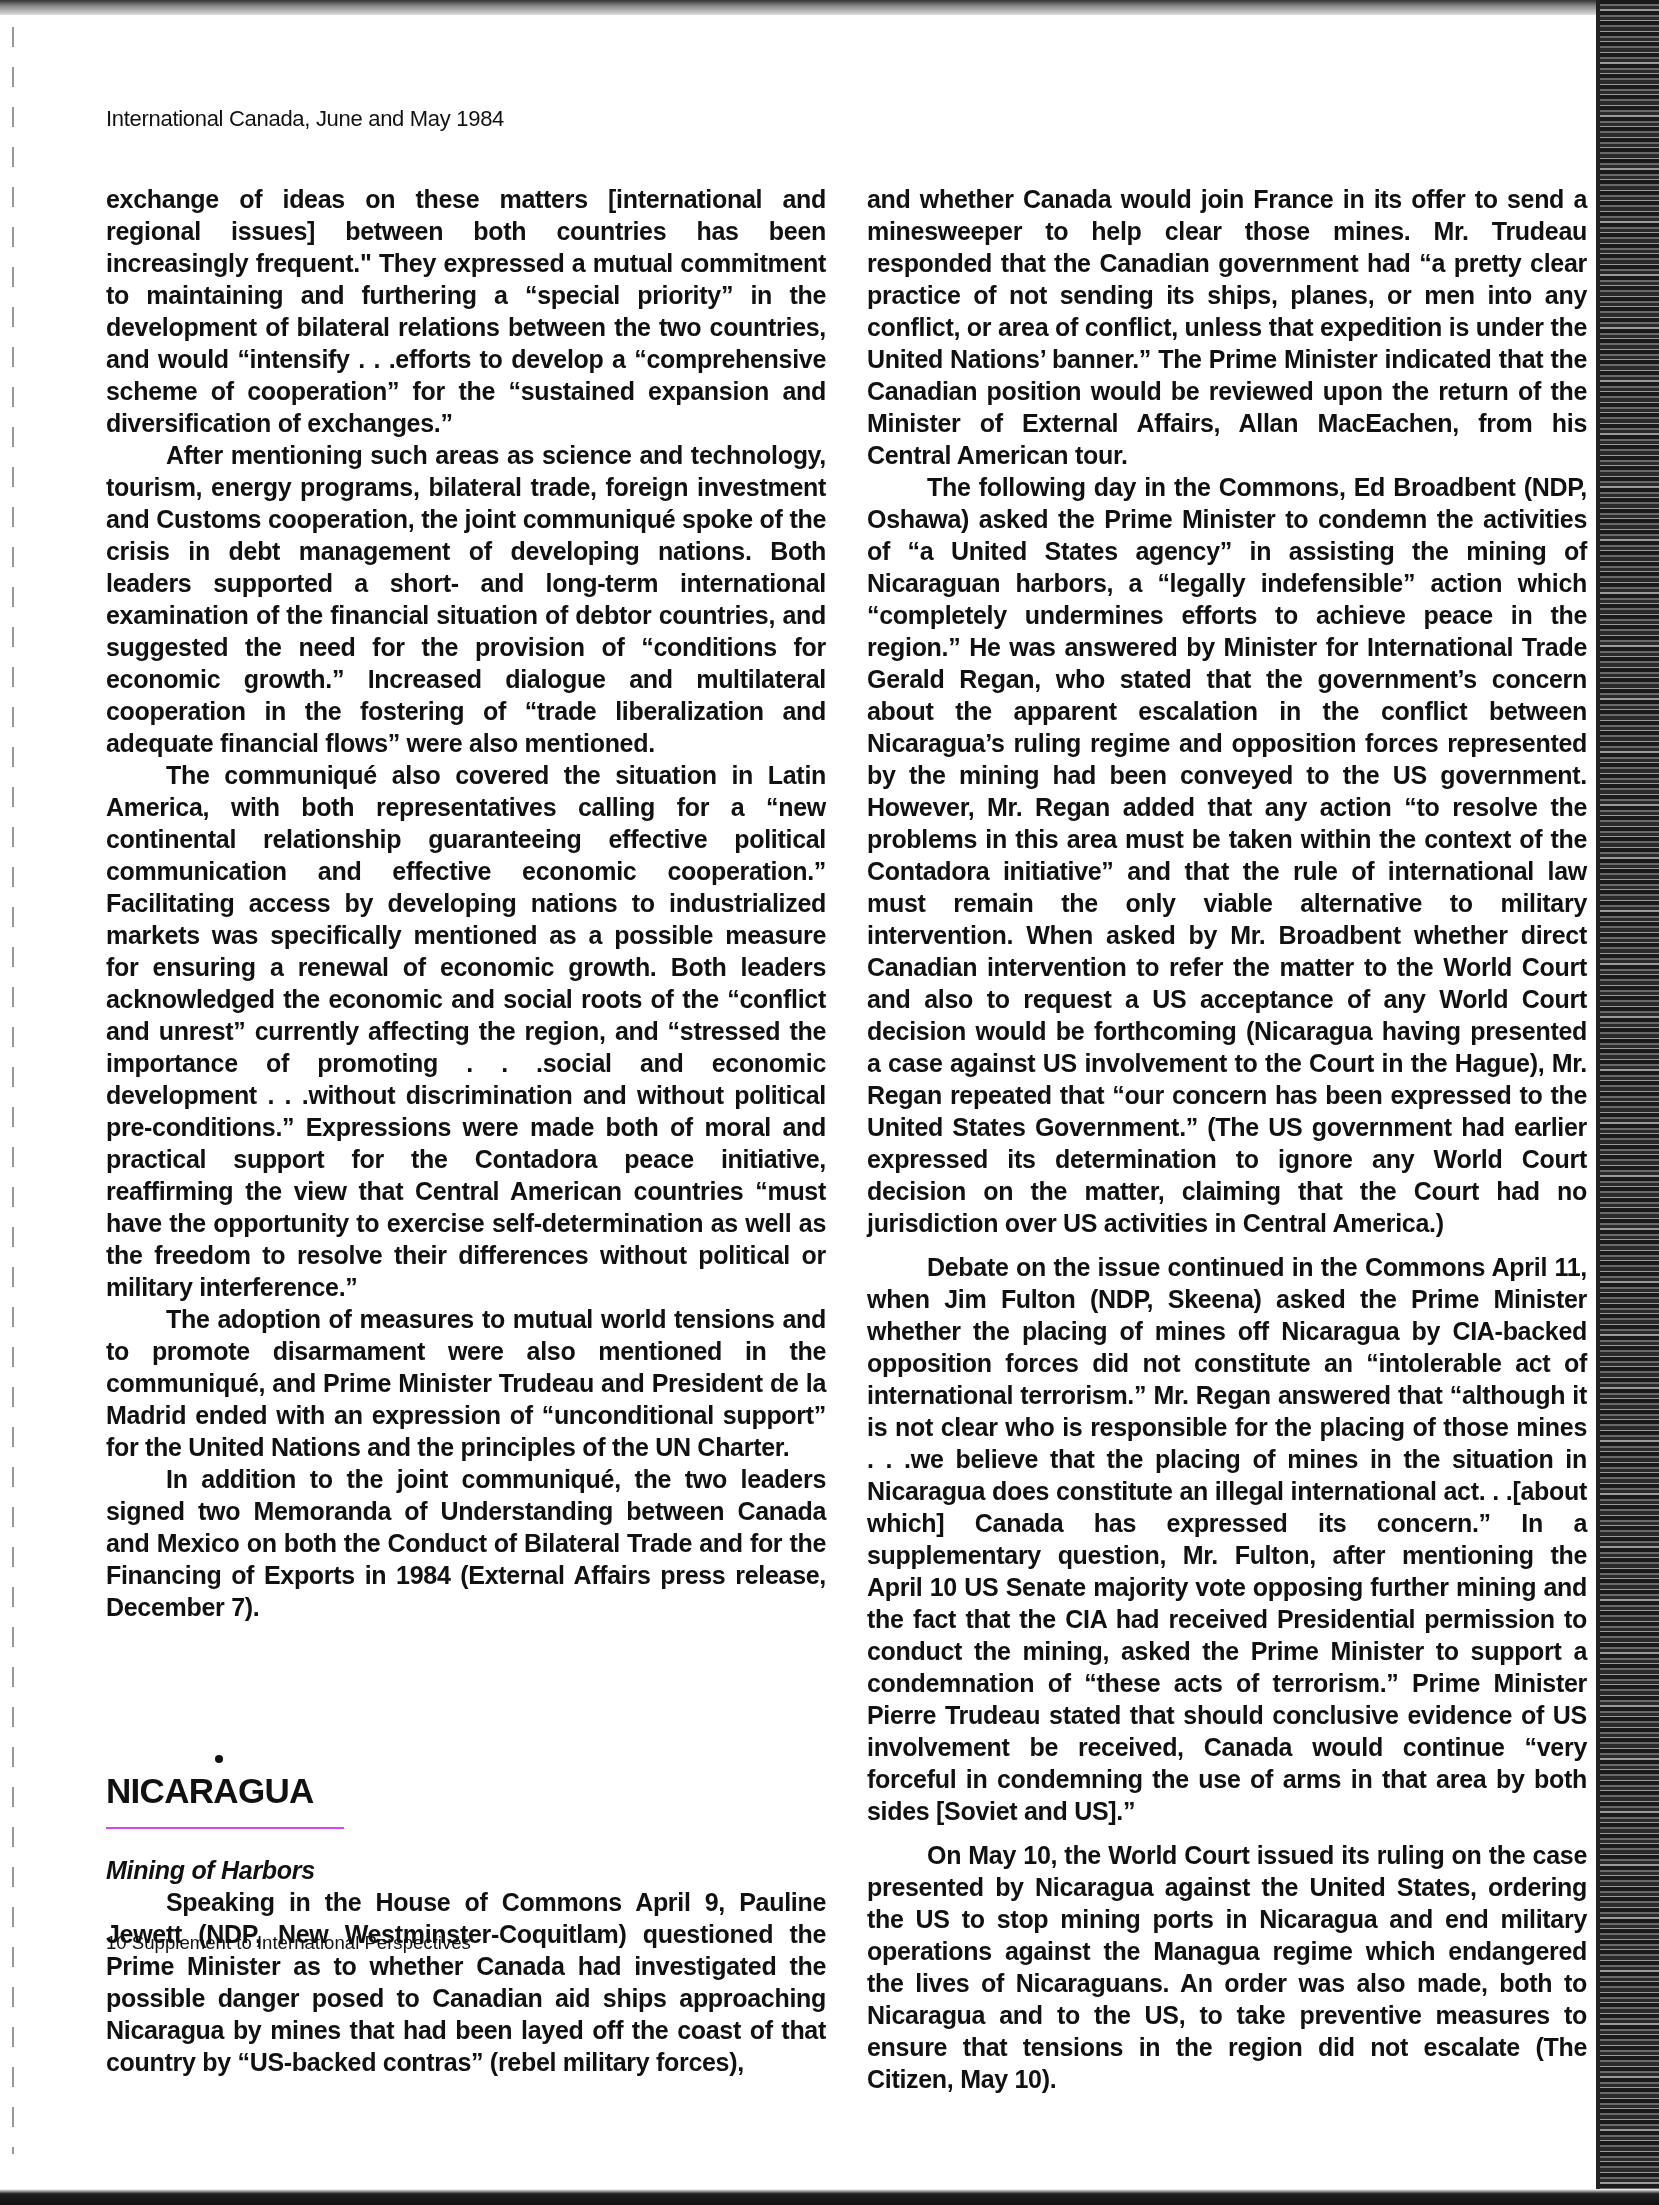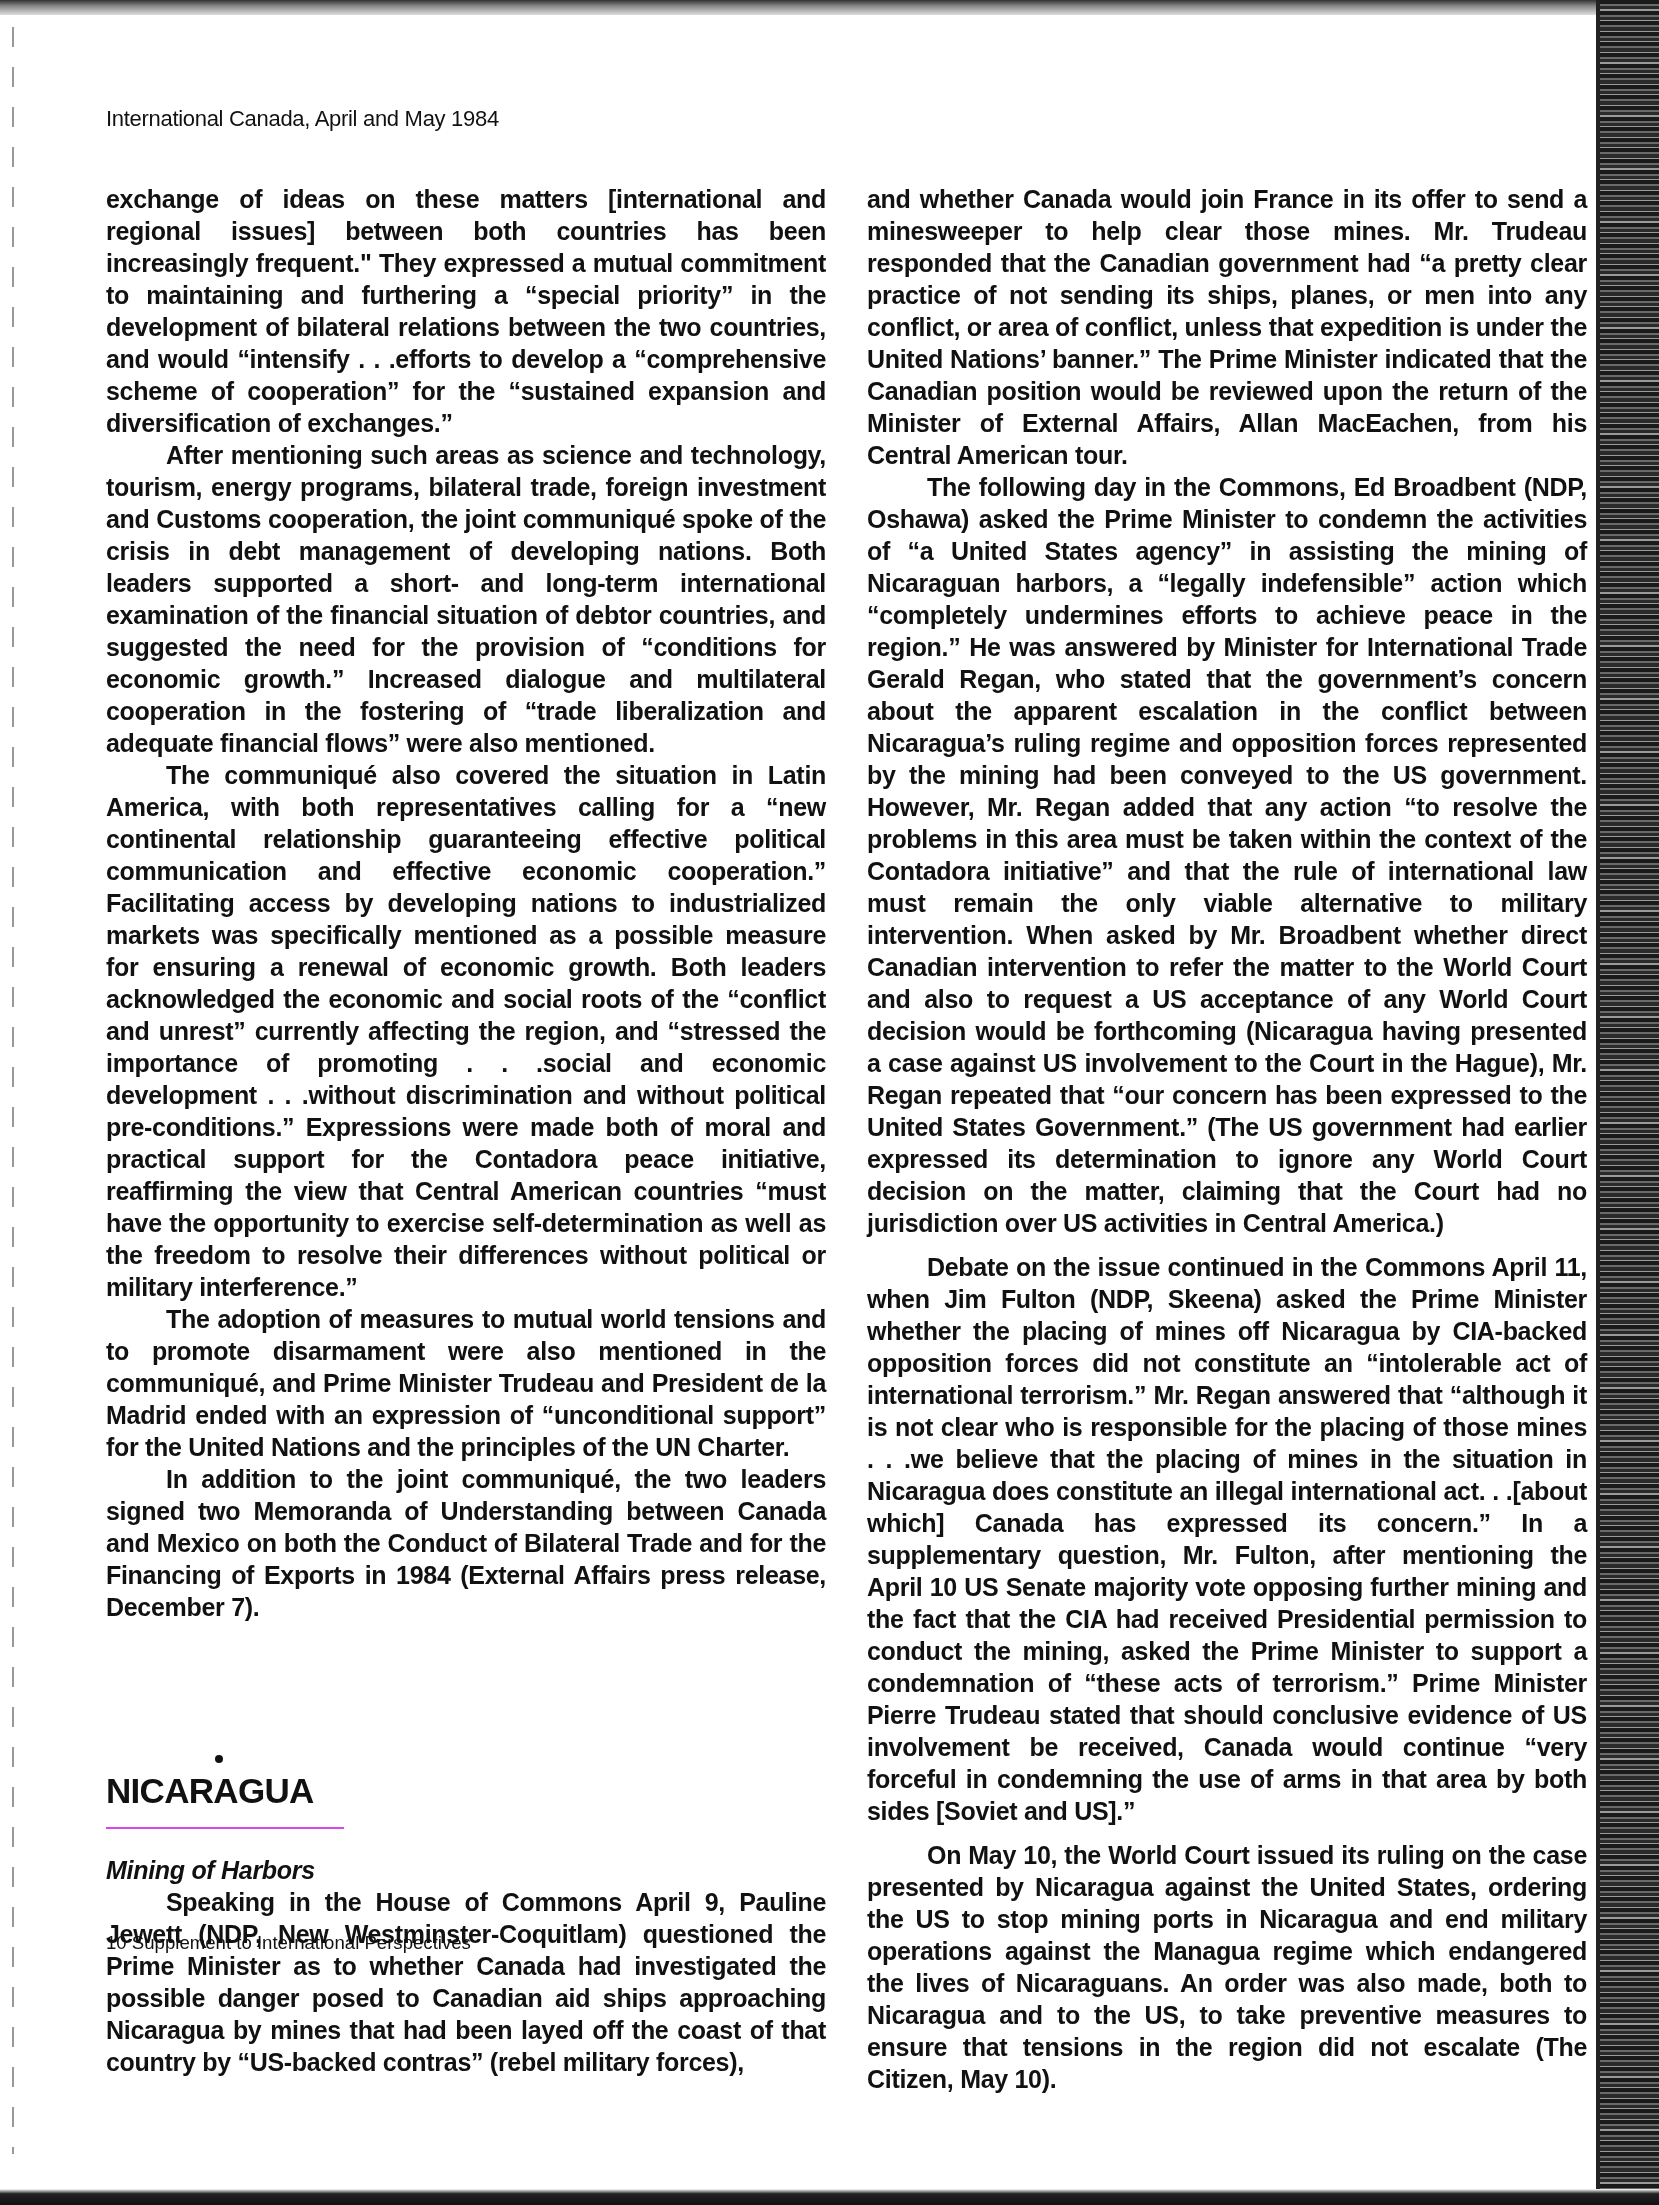--- a/index.html
+++ b/index.html
@@ -39,21 +39,21 @@
 </style>
 </head>
 <body>
 
 <div class="scan-top"></div>
 <div class="scan-left"></div>
 <div class="scan-right-edge"></div>
 <div class="scan-right"></div>
 <div class="scan-bottom"></div>
 
-<div class="running-head">International Canada, April and May 1984</div>
+<div class="running-head">International Canada, June and May 1984</div>
 
 <div class="col col-left">
   <p>exchange of ideas on these matters [international and regional issues] between both countries has been increasingly frequent." They expressed a mutual commitment to maintaining and furthering a “special priority” in the development of bilateral relations between the two countries, and would “intensify . . .efforts to develop a “comprehensive scheme of cooperation” for the “sustained expansion and diversification of exchanges.”</p>
   <p class="indent">After mentioning such areas as science and technology, tourism, energy programs, bilateral trade, foreign investment and Customs cooperation, the joint communiqué spoke of the crisis in debt management of developing nations. Both leaders supported a short- and long-term international examination of the financial situation of debtor countries, and suggested the need for the provision of “conditions for economic growth.” Increased dialogue and multilateral cooperation in the fostering of “trade liberalization and adequate financial flows” were also mentioned.</p>
   <p class="indent">The communiqué also covered the situation in Latin America, with both representatives calling for a “new continental relationship guaranteeing effective political communication and effective economic cooperation.” Facilitating access by developing nations to industrialized markets was specifically mentioned as a possible measure for ensuring a renewal of economic growth. Both leaders acknowledged the economic and social roots of the “conflict and unrest” currently affecting the region, and “stressed the importance of promoting . . .social and economic development . . .without discrimination and without political pre-conditions.” Expressions were made both of moral and practical support for the Contadora peace initiative, reaffirming the view that Central American countries “must have the opportunity to exercise self-determination as well as the freedom to resolve their differences without political or military interference.”</p>
   <p class="indent">The adoption of measures to mutual world tensions and to promote disarmament were also mentioned in the communiqué, and Prime Minister Trudeau and President de la Madrid ended with an expression of “unconditional support” for the United Nations and the principles of the UN Charter.</p>
   <p class="indent">In addition to the joint communiqué, the two leaders signed two Memoranda of Understanding between Canada and Mexico on both the Conduct of Bilateral Trade and for the Financing of Exports in 1984 (External Affairs press release, December 7).</p>
 </div>
 
 <div class="bullet"></div>

